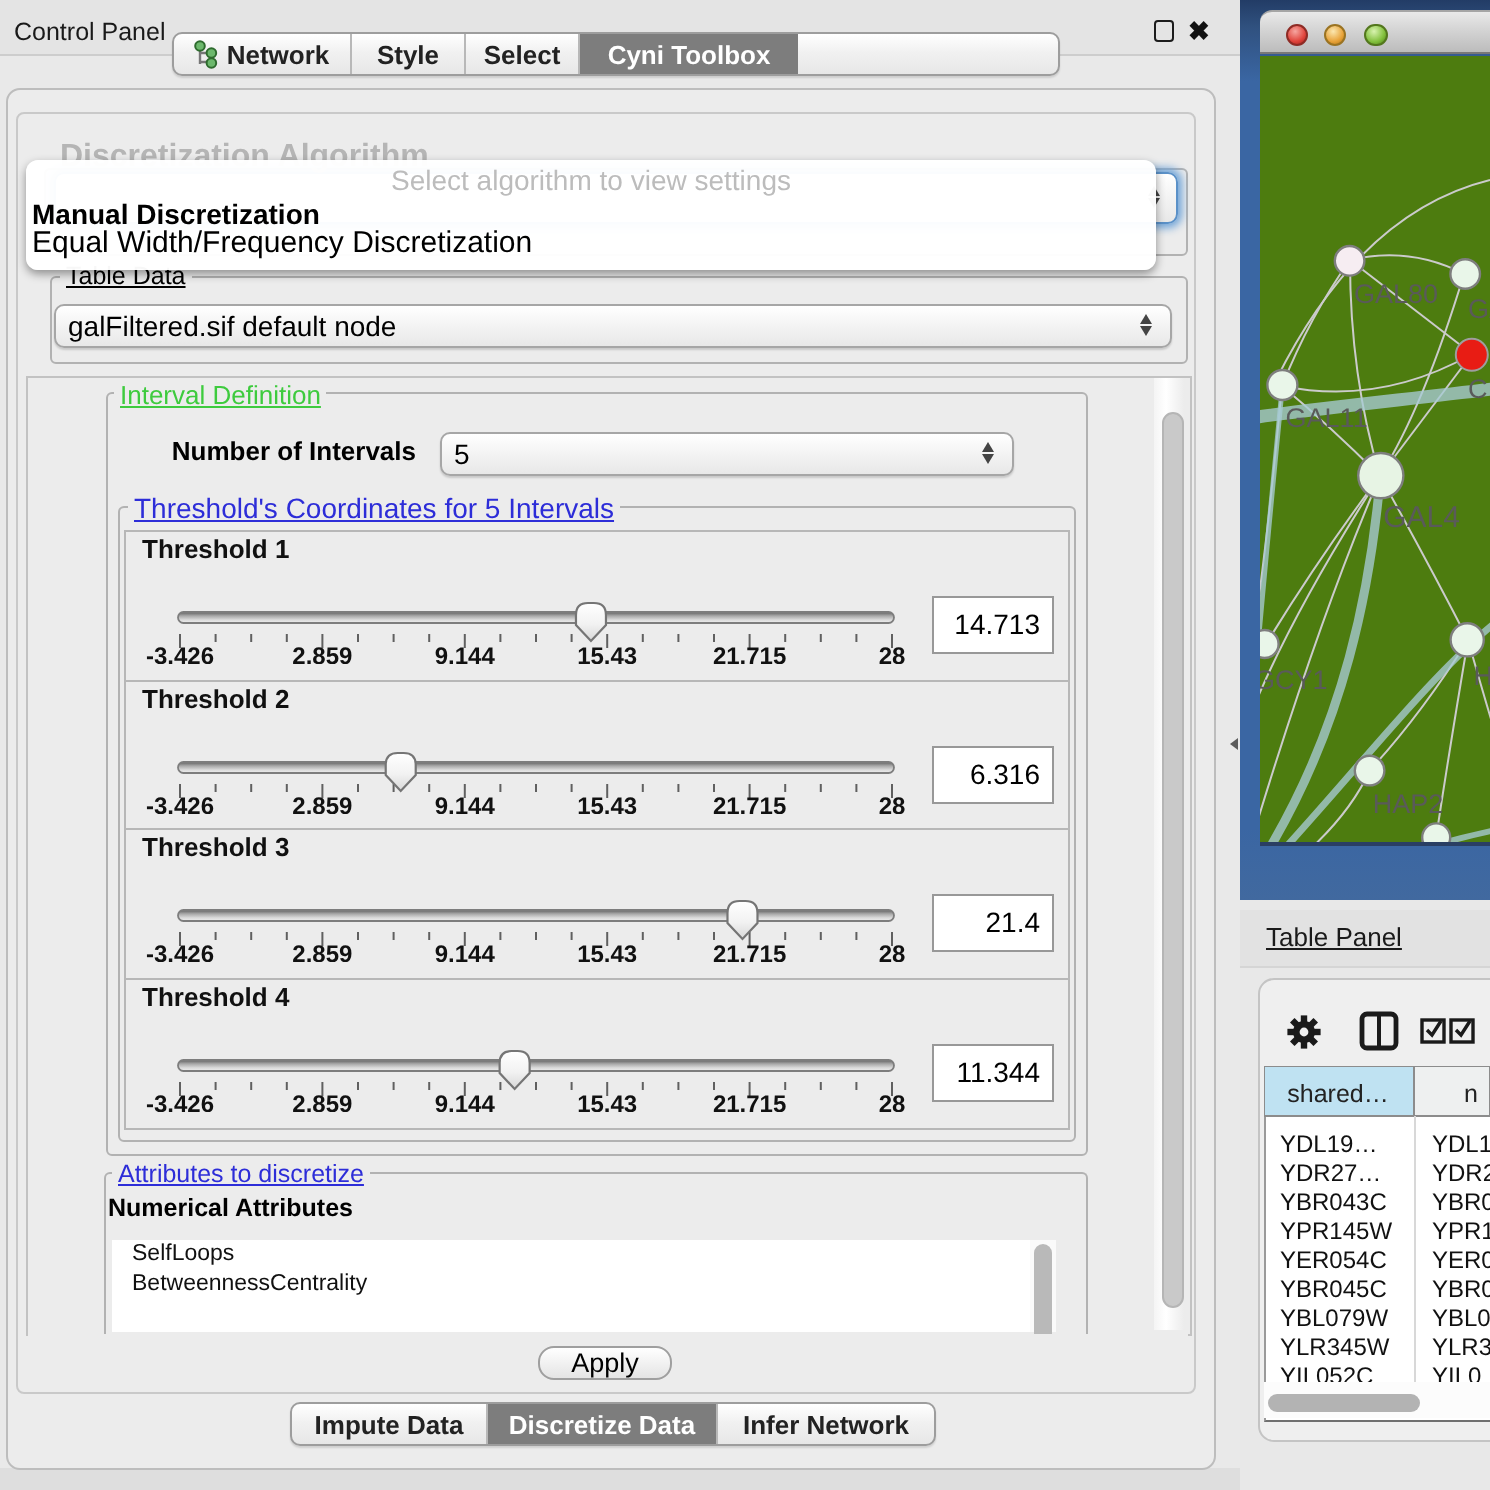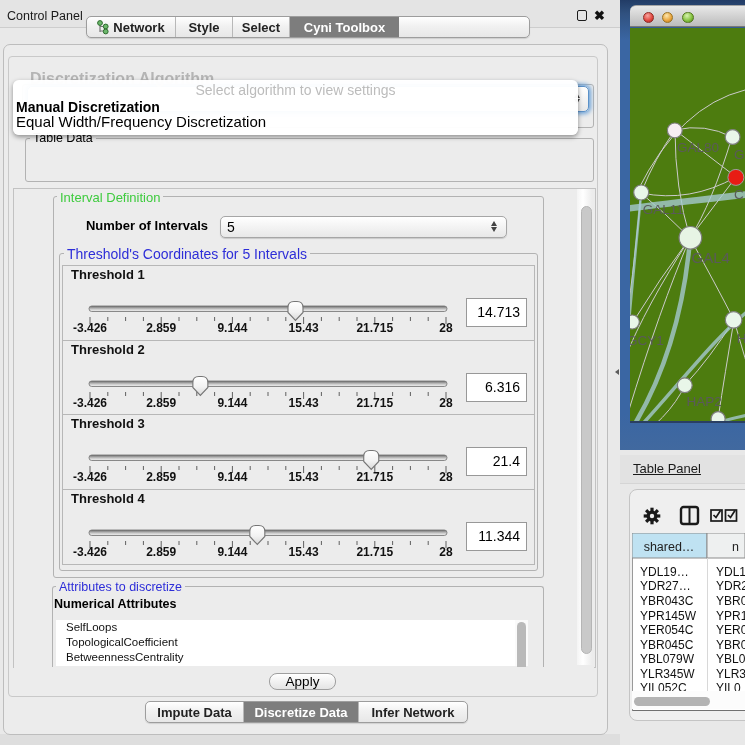--- a/index.html
+++ b/index.html
@@ -15,21 +15,21 @@
   #innerpanel{left:8px;top:56px;width:588px;height:639px;background:#ececec;border:1px solid #c9c9c9;border-radius:4px;}
   
   .tabbar{display:flex;border:1px solid #9d9d9d;border-radius:5px;overflow:hidden;background:linear-gradient(180deg,#ffffff,#f1f1f1 45%,#e7e7e7);height:20px;box-shadow:0 1px 1px rgba(0,0,0,0.12);}
   .tab{font-size:13px;font-weight:bold;color:#222;display:flex;align-items:center;justify-content:center;border-right:1px solid #b8b8b8;white-space:nowrap;}
   .tab:last-child{border-right:none;}
   .tab.sel{background:#7d7d7d;color:#fff;}
   #toptabs{left:86px;top:16px;width:442px;}
   #bottabs{left:145px;top:701px;width:321px;}
   
   .gb{position:absolute;border:1px solid #b2b2b2;border-radius:3px;}
-  .gbt{position:absolute;font-size:12.5px;background:#ececec;padding:0 3px;white-space:nowrap;}
+  .gbt{position:absolute;font-size:12.5px;background:#ececec;padding:0 3px;white-space:nowrap;text-decoration:underline;}
   
   .combo{position:absolute;background:linear-gradient(180deg,#ffffff,#f2f2f2 55%,#e8e8e8);border:1px solid #a6a6a6;border-radius:5px;box-shadow:0 1px 1px rgba(0,0,0,0.15);}
   .combo .ct{position:absolute;left:6px;top:2px;font-size:14px;color:#000;}
   .arrows{position:absolute;top:2px;width:10px;}
   .arrows div{width:0;height:0;border-left:3.5px solid transparent;border-right:3.5px solid transparent;margin:1.5px auto;}
   .up{border-bottom:5px solid #444;}
   .dn{border-top:5px solid #444;}
   
   .tpanel{position:absolute;left:62px;width:471px;height:74px;border:1px solid #b7b7b7;background:#ececec;}
   .tlabel{position:absolute;left:8px;top:1px;font-size:13px;font-weight:bold;color:#111;}
@@ -86,20 +86,27 @@
   </div>
 
   <div class="abs" style="left:30px;top:70px;font-size:16px;font-weight:bold;color:#b5b5b5;">Discretization Algorithm</div>
   <div class="abs" style="left:13px;top:80px;width:565px;height:55px;background:rgba(255,255,255,0.97);border-radius:6px;box-shadow:0 2px 5px rgba(0,0,0,0.4);z-index:2;"></div>
   <div class="abs" style="left:13px;top:82px;width:565px;text-align:center;font-size:14px;color:#bcbcbc;z-index:3;">Select algorithm to view settings</div>
   <div class="abs" style="left:16px;top:99px;font-size:14px;font-weight:bold;color:#000;z-index:3;">Manual Discretization</div>
   <div class="abs" style="left:16px;top:113px;font-size:15px;color:#000;z-index:3;">Equal Width/Frequency Discretization</div>
 
   <div class="gb" style="left:25px;top:138px;width:567px;height:42px;"></div>
   <div class="gbt" style="left:30px;top:131px;">Table Data</div>
+  <div class="combo" style="left:27px;top:152px;width:557px;height:20px;">
+    <span class="ct">galFiltered.sif default node</span>
+    <div class="arrows" style="right:7px;">
+        <div class="up"></div>
+        <div class="dn"></div>
+      </div>
+  </div>
 
   <div class="abs" style="left:13px;top:188px;width:581px;height:478px;border:1px solid #c2c2c2;background:#ececec;"></div>
 
   <div class="abs" style="left:577px;top:189px;width:15px;height:476px;background:linear-gradient(90deg,#f4f4f4,#ffffff 40%,#ececec);"></div>
   <div class="abs" style="left:581px;top:206px;width:9px;height:446px;background:#c9c9c9;border:1px solid #b5b5b5;border-radius:6px;"></div>
 
   <div class="gb" style="left:53px;top:196px;width:489px;height:380px;"></div>
   <div class="gbt" style="left:57px;top:190px;color:#3ecb3e;font-size:13px;text-align:center;">Interval Definition</div>
 
   <div class="abs" style="left:70px;top:218px;width:138px;text-align:right;font-size:13px;font-weight:bold;">Number of Intervals</div>
@@ -305,21 +312,20 @@
         <text x="381" y="42" font-size="12" font-weight="bold" font-family="Liberation Sans" fill="#111" text-anchor="middle">28</text>
         <path d="M 184.82 17.5 L 184.82 22.5 L 192.32 30.5 L 199.82 22.5 L 199.82 17.5 Q 199.82 11.5 193.82 11.5 L 190.82 11.5 Q 184.82 11.5 184.82 17.5 Z" fill="url(#th3)" stroke="#757575" stroke-width="1.1"></path>
       </svg>
   </div>
 
   <div class="gb" style="left:52px;top:586px;width:490px;height:85px;border-bottom:none;"></div>
   <div class="gbt" style="left:56px;top:580px;color:#2d2dd8;">Attributes to discretize</div>
   <div class="abs" style="left:54px;top:597px;font-size:12.5px;font-weight:bold;">Numerical Attributes</div>
   <div class="abs" id="attrlist">
     <div>SelfLoops</div>
-    <div>TopologicalCoefficient</div>
     <div>BetweennessCentrality</div>
   </div>
   <div class="abs" style="left:515px;top:620px;width:13px;height:46px;background:#fafafa;"></div>
   <div class="abs" style="left:517px;top:622px;width:9px;height:60px;background:#b9b9b9;border-radius:5px;"></div>
 
   <div class="abs" style="left:14px;top:667px;width:580px;height:28px;background:#ececec;"></div>
 
   <div class="abs" id="applybtn">Apply</div>
 
   <div class="abs tabbar" id="bottabs">

